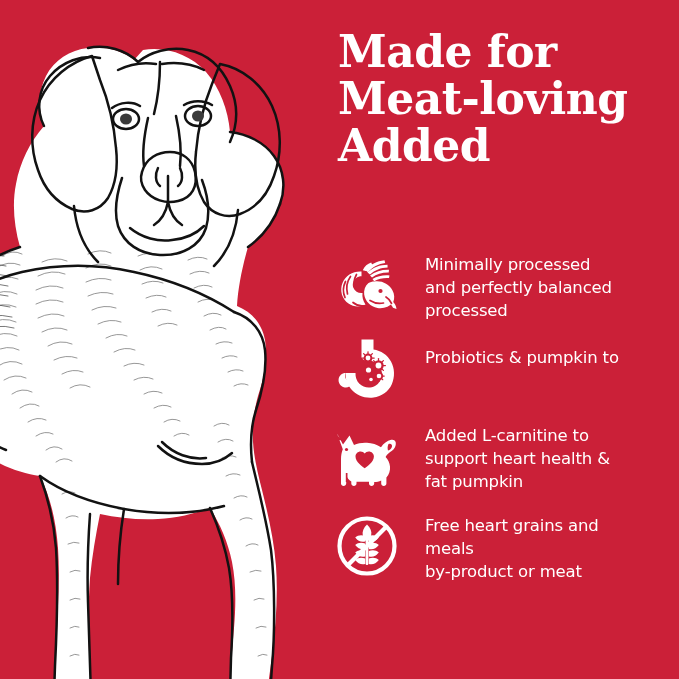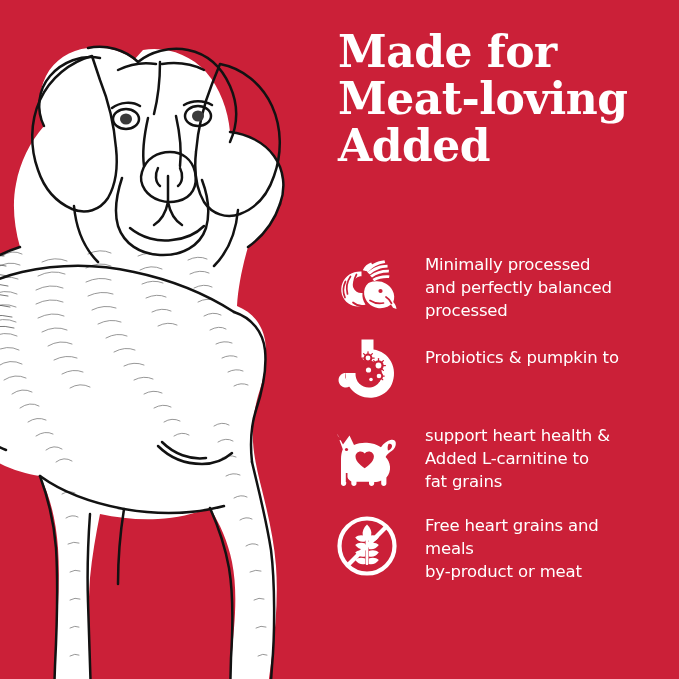--- a/index.html
+++ b/index.html
@@ -489,23 +489,23 @@
                        C31.6 23.2 33.1 22.4 34.8 22.4
                        C37.6 22.4 39.9 24.6 39.9 27.5
                        C39.9 33 33 37.5 30.7 39.2
                        C28.4 37.5 21.5 33 21.5 27.5 Z" fill="#cb2038"></path>
 
               <path d="M13.5 44 L13.5 53 L11.8 53 L11.8 44 Z" fill="#cb2038"></path>
             </g>
           </svg>
         </div>
         <div class="feature-text">
+          <span class="ft-line">Added L-carnitine to</span>
           <span class="ft-line">support heart health &amp;</span>
-          <span class="ft-line">Added L-carnitine to</span>
-          <span class="ft-line">fat grains</span>
+          <span class="ft-line">fat pumpkin</span>
         </div>
       </div>
 
       <div class="feature-row" id="feature-row-3">
         <div class="feature-icon">
           <svg width="62" height="62" viewBox="0 0 62 62" xmlns="http://www.w3.org/2000/svg" aria-hidden="true">
 
             <circle cx="31" cy="31" r="27.5" fill="none" stroke="#ffffff" stroke-width="4.2"></circle>
 
             <g fill="#ffffff">

